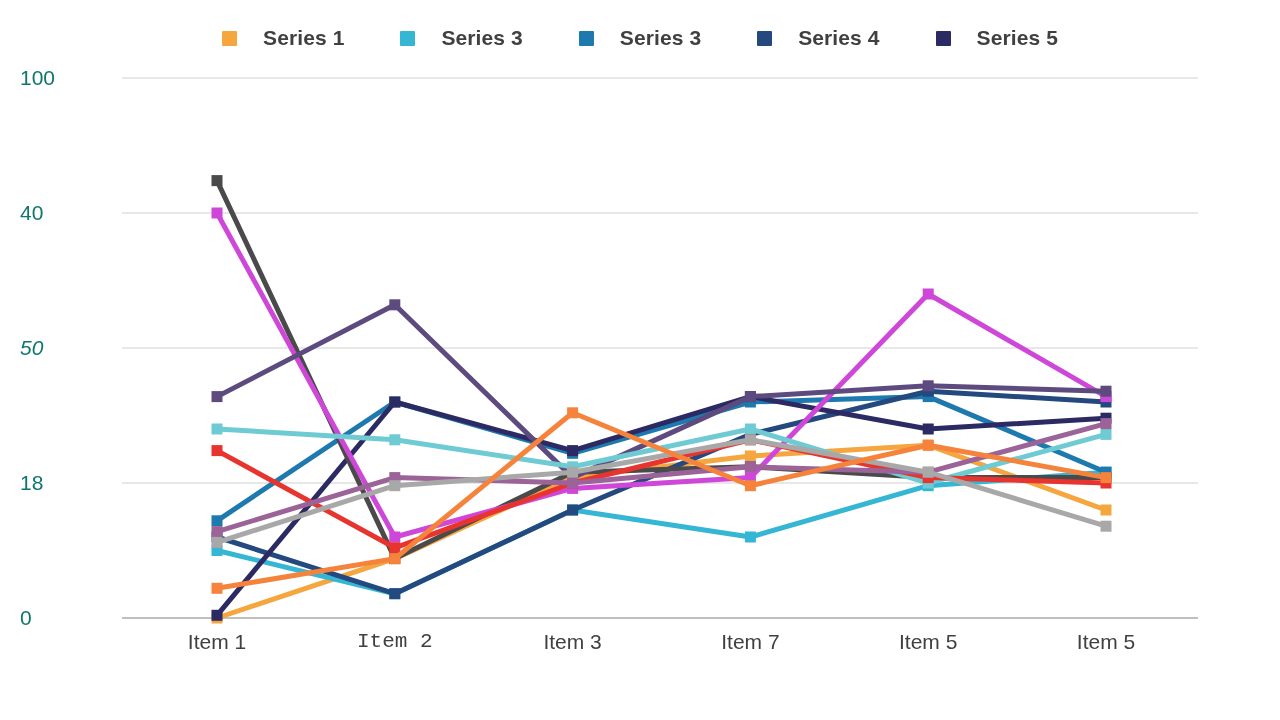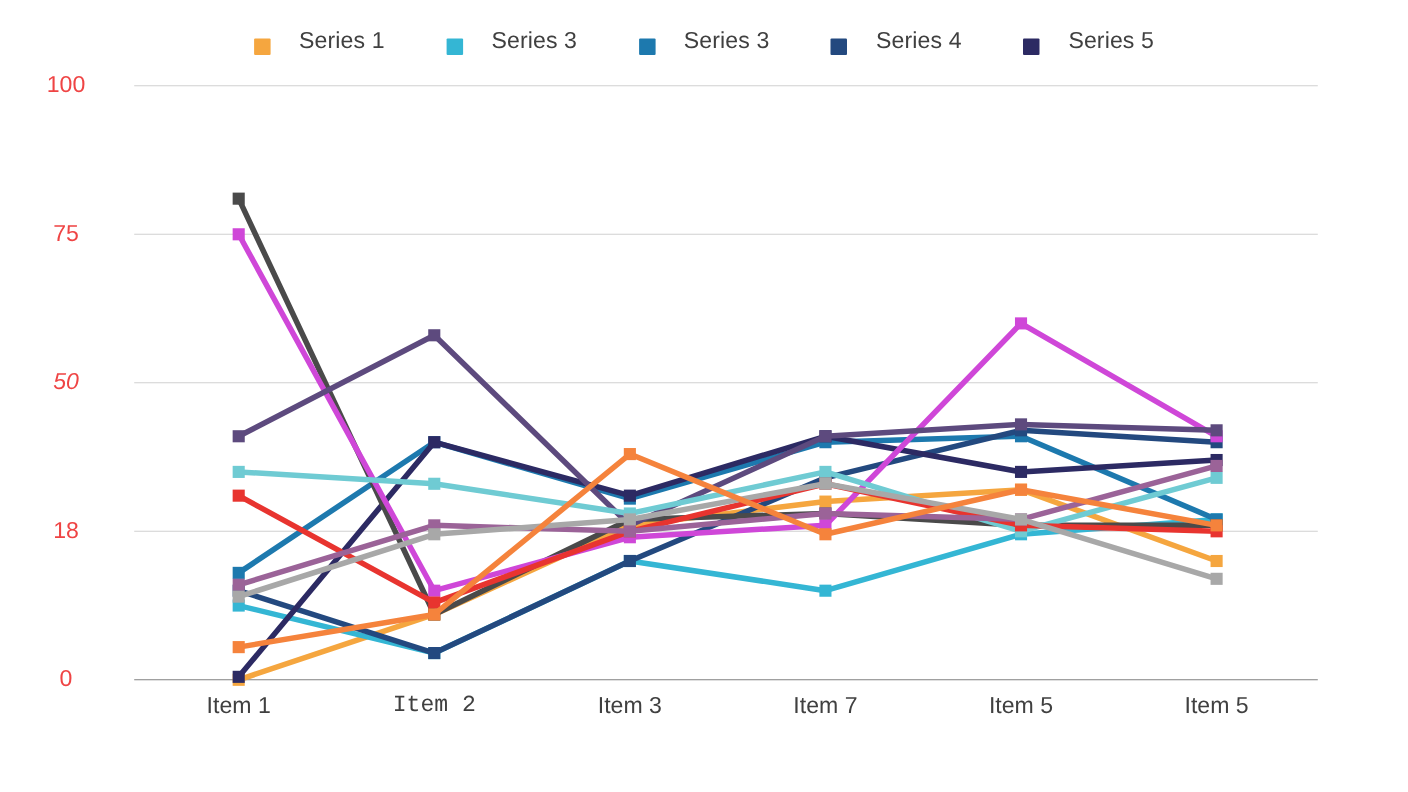--- a/index.html
+++ b/index.html
@@ -27,22 +27,23 @@
     top: 26px;
     width: 1280px;
     display: flex;
     justify-content: center;
     align-items: center;
     gap: 56px;
     pointer-events: auto;
   }
   .legend-item {
     display: flex;
-    align-items: flex-end;
+    align-items: center;
     gap: 26px;
+    font-weight: bold;
   }
   .legend-swatch {
     width: 15px;
     height: 15px;
     flex: 0 0 auto;
     border-radius: 1px;
   }
   .legend-label {
     font-size: 21px;
     color: #404040;
@@ -61,22 +62,22 @@
   #plot-svg {
     position: absolute;
     left: 0;
     top: 0;
   }
 
   
   .ytick-label {
     position: absolute;
     font-size: 21px;
-    color: #ef4444;
-    text-align: center;
+    color: #0f766e;
+    text-align: left;
     width: 80px;
     transform: translateY(-50%);
   }
   .xtick-label {
     position: absolute;
     font-size: 21px;
     color: #404040;
     text-align: right;
     transform: translateX(-50%);
     white-space: nowrap;
@@ -236,21 +237,21 @@
             <rect x="744.9000000000001" y="480.2" width="11" height="11" fill="#f5833c"></rect>
             <rect x="922.7" y="439.7" width="11" height="11" fill="#f5833c"></rect>
             <rect x="1100.5" y="472.1" width="11" height="11" fill="#f5833c"></rect>
           </g>
         </g>
     </svg>
     <div id="ytick-labels">
         <div class="ytick-label" style="left: 20px; top: 618px;">0</div>
         <div class="ytick-label" style="left: 20px; top: 483px;">18</div>
         <div class="ytick-label" style="left: 20px; top: 348px; font-style: italic;">50</div>
-        <div class="ytick-label" style="left: 20px; top: 213px;">75</div>
+        <div class="ytick-label" style="left: 20px; top: 213px;">40</div>
         <div class="ytick-label" style="left: 20px; top: 78px;">100</div>
       </div>
     <div id="xtick-labels">
         <div class="xtick-label" style="left: 217px; top: 630px;">Item 1</div>
         <div class="xtick-label" style="left: 394.8px; top: 630px; font-family: Liberation Mono, monospace;">Item 2</div>
         <div class="xtick-label" style="left: 572.6px; top: 630px;">Item 3</div>
         <div class="xtick-label" style="left: 750.4px; top: 630px;">Item 7</div>
         <div class="xtick-label" style="left: 928.2px; top: 630px;">Item 5</div>
         <div class="xtick-label" style="left: 1106px; top: 630px;">Item 5</div>
       </div>

